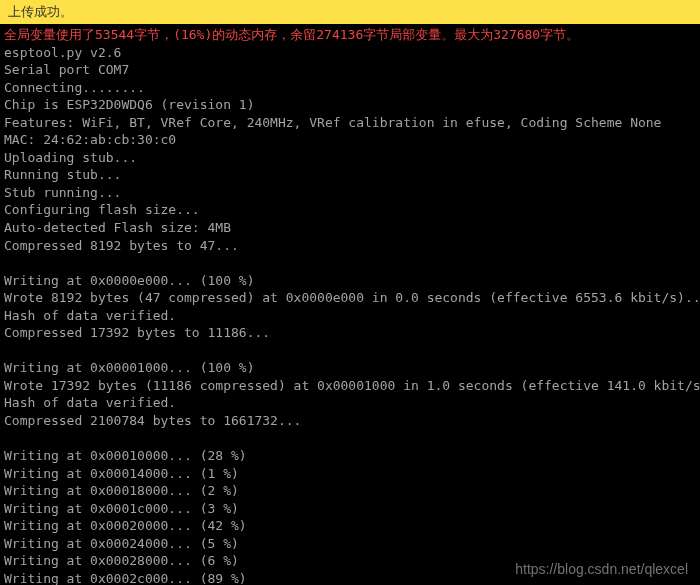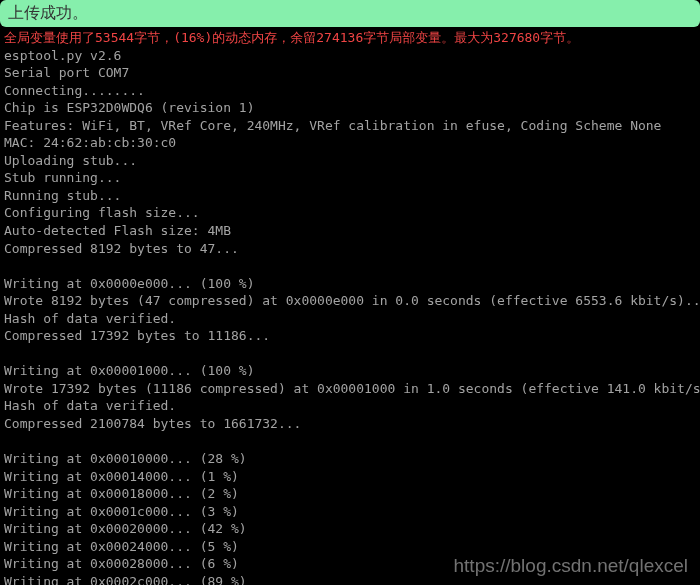--- a/index.html
+++ b/index.html
@@ -10,26 +10,25 @@
     body {
       width: 700px;
       height: 585px;
       background: #000;
       font-family: Consolas, Monaco, monospace;
       font-size: 13px;
       overflow: hidden;
       position: relative;
     }
     .status-bar {
-      background: #86efac;
+      background: #fde047;
       color: #333;
       padding: 3px 8px;
-      font-size: 16px;
+      font-size: 13px;
       font-family: sans-serif;
-      border-radius: 6px;
     }
     .terminal {
       background: #000;
       padding: 2px 4px;
       line-height: 1.35;
       height: calc(100% - 20px);
       overflow: hidden;
     }
     .line-white {
       color: #ef4444;
@@ -41,43 +40,43 @@
     }
     .blank {
       height: 1.35em;
     }
     .watermark {
       position: absolute;
       bottom: 8px;
       right: 12px;
       color: #999;
       font-family: sans-serif;
-      font-size: 19px;
+      font-size: 14px;
       opacity: 0.75;
     }
   </style>
 </head>
 <body>
 
 <div class="status-bar">
   <span>上传成功。</span>
 </div>
 
 <div class="terminal">
   <div class="line-white">全局变量使用了53544字节，(16%)的动态内存，余留274136字节局部变量。最大为327680字节。</div>
   <div id="term-lines">
       <div class="line-orange">esptool.py v2.6</div>
       <div class="line-orange">Serial port COM7</div>
       <div class="line-orange">Connecting........</div>
       <div class="line-orange">Chip is ESP32D0WDQ6 (revision 1)</div>
       <div class="line-orange">Features: WiFi, BT, VRef Core, 240MHz, VRef calibration in efuse, Coding Scheme None</div>
       <div class="line-orange">MAC: 24:62:ab:cb:30:c0</div>
       <div class="line-orange">Uploading stub...</div>
+      <div class="line-orange">Running stub...</div>
       <div class="line-orange">Stub running...</div>
-      <div class="line-orange">Running stub...</div>
       <div class="line-orange">Configuring flash size...</div>
       <div class="line-orange">Auto-detected Flash size: 4MB</div>
       <div class="line-orange">Compressed 8192 bytes to 47...</div>
       <div class="blank"></div>
       <div class="line-orange">Writing at 0x0000e000... (100 %)</div>
       <div class="line-orange">Wrote 8192 bytes (47 compressed) at 0x0000e000 in 0.0 seconds (effective 6553.6 kbit/s)...</div>
       <div class="line-orange">Hash of data verified.</div>
       <div class="line-orange">Compressed 17392 bytes to 11186...</div>
       <div class="blank"></div>
       <div class="line-orange">Writing at 0x00001000... (100 %)</div>

